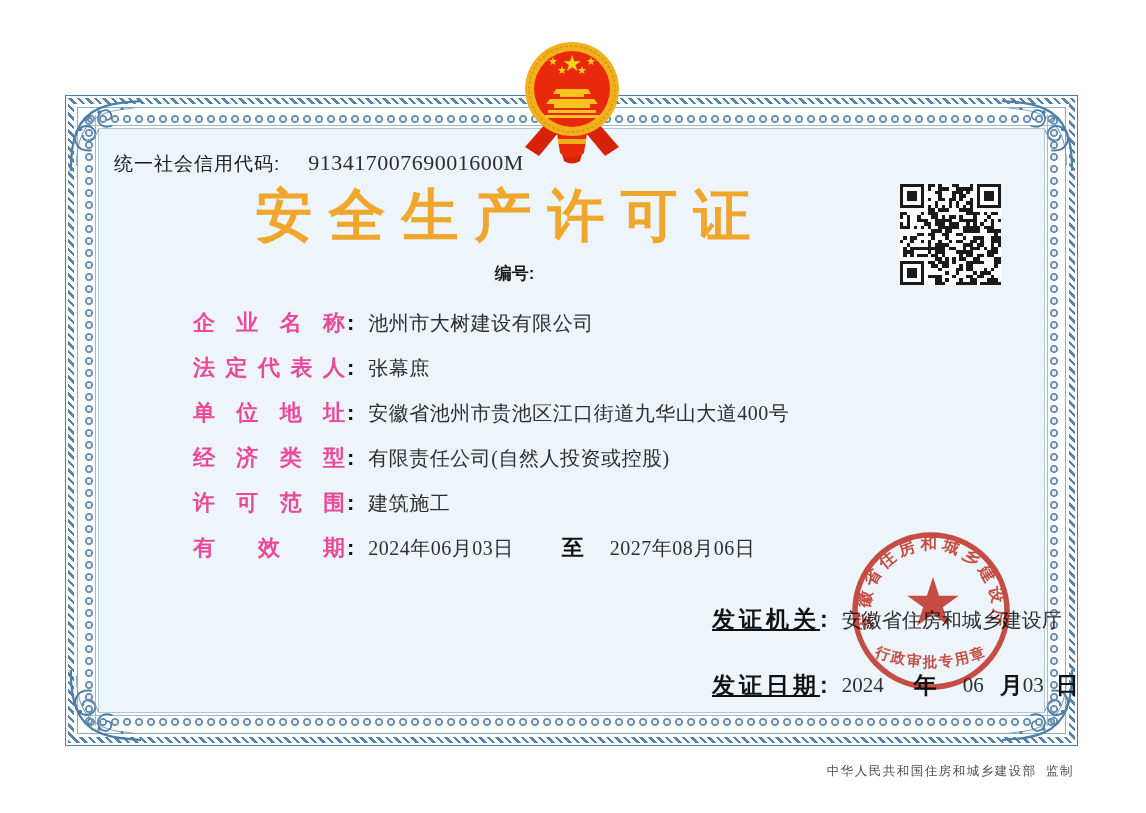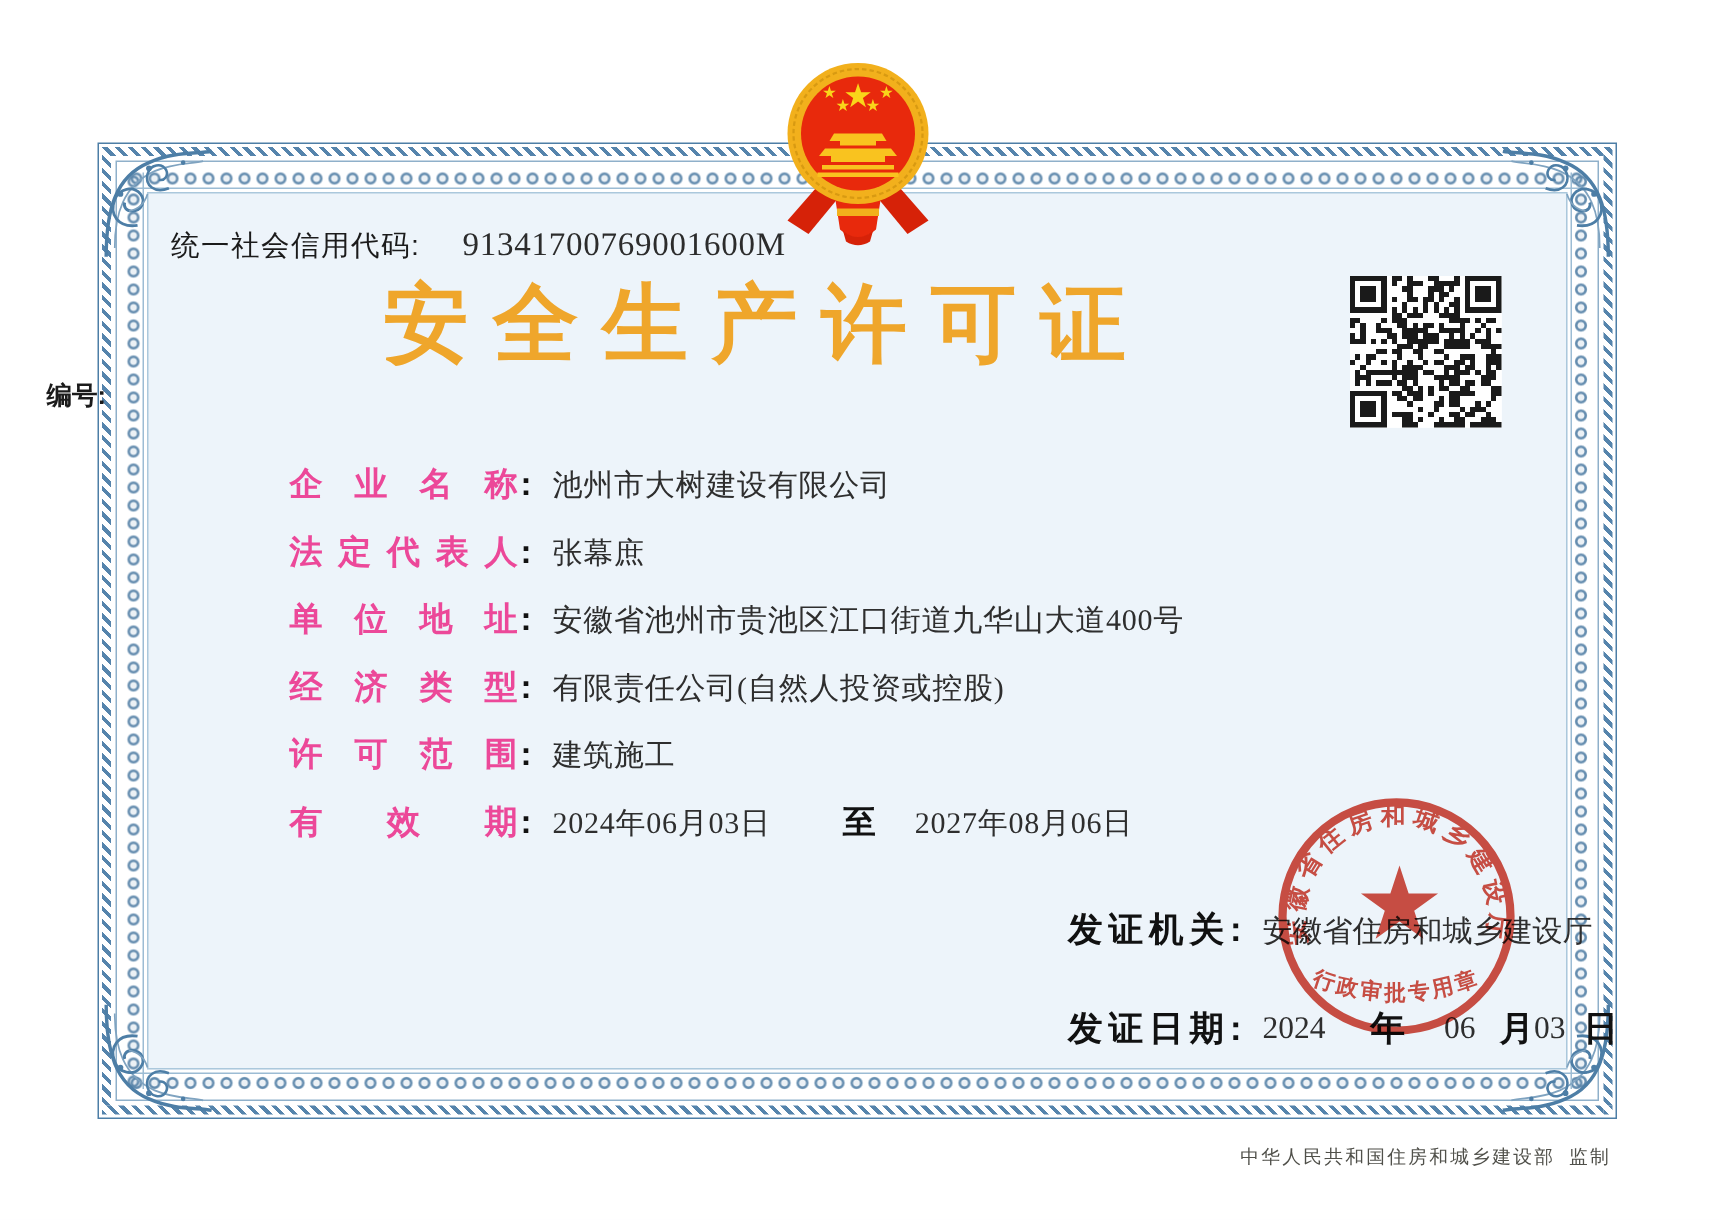--- a/index.html
+++ b/index.html
@@ -29,21 +29,21 @@
 
   
   .emblem{position:absolute;left:520px;top:33px;width:104px;height:132px;z-index:6;}
   .credit-line{position:absolute;left:114px;top:150px;display:flex;align-items:baseline;z-index:3;}
   .credit-label{font-size:19px;font-weight:400;color:#1b1b1b;letter-spacing:1px;}
   .credit-value{font-family:"Liberation Serif","DejaVu Serif",serif;font-size:22px;color:#2c2c2c;
                 margin-left:28px;letter-spacing:0.5px;}
   .title-wrap{position:absolute;left:65px;top:178px;width:828px;text-align:center;z-index:3;margin-left:24px;}
   .cert-title{margin:0;display:inline-block;font-size:57px;font-weight:800;color:#efa62b;
               letter-spacing:16px;text-indent:16px;white-space:nowrap;}
-  .serial-wrap{position:absolute;left:65px;top:252px;width:967px;text-align:left;z-index:3;}
+  .serial-wrap{position:absolute;left:65px;top:262px;width:967px;text-align:center;z-index:3;}
   .serial-inner{display:inline-flex;align-items:baseline;transform:translateX(-34px);}
   .serial-label{font-size:17px;font-weight:700;color:#1b1b1b;}
   .serial-value{font-family:"Liberation Serif","DejaVu Serif",serif;font-size:17px;color:#2c2c2c;margin-left:8px;}
   .qr-box{position:absolute;left:900px;top:184px;width:101px;height:101px;background:#fff;
           padding:0;z-index:3;}
   .qr-box svg{width:101px;height:101px;display:block;background:#fff;}
 
   
   .fields{position:absolute;left:193px;top:308px;display:flex;flex-direction:column;gap:15px;z-index:3;}
   .row{display:flex;align-items:baseline;height:30px;}
@@ -51,21 +51,21 @@
            text-align:justify;text-align-last:justify;}
   .f-colon{font-size:22px;font-weight:700;color:#111;margin-left:2px;}
   .f-value{font-family:"Liberation Serif","DejaVu Serif",serif;font-size:20px;color:#2e2e2e;
            margin-left:14px;letter-spacing:0.5px;white-space:nowrap;}
   .v-word{font-size:22px;font-weight:700;color:#111;margin-left:48px;}
   .v-to{margin-left:26px;}
 
   
   .issuer-row{position:absolute;left:712px;top:604px;display:flex;align-items:baseline;z-index:3;}
   .date-row{position:absolute;left:712px;top:670px;display:flex;align-items:center;z-index:3;}
-  .big-label{font-size:23px;font-weight:700;color:#111;letter-spacing:4px;}
+  .big-label{font-size:23px;font-weight:700;color:#111;letter-spacing:4px;text-decoration:underline;}
   .big-colon{font-size:23px;font-weight:700;color:#111;}
   .issuer-value{font-family:"Liberation Serif","DejaVu Serif",serif;font-size:20px;color:#2e2e2e;
                 margin-left:14px;white-space:nowrap;}
   .d-num{font-family:"Liberation Serif","DejaVu Serif",serif;font-size:21px;color:#2e2e2e;}
   .d-unit{font-size:23px;font-weight:700;color:#111;}
   .d-y{margin-left:14px;} .d-yu{margin-left:30px;} .d-m{margin-left:26px;}
   .d-mu{margin-left:16px;} .d-d{margin-left:0;} .d-du{margin-left:12px;}
 
   
   .seal{position:absolute;left:848px;top:528px;width:166px;height:166px;z-index:5;

